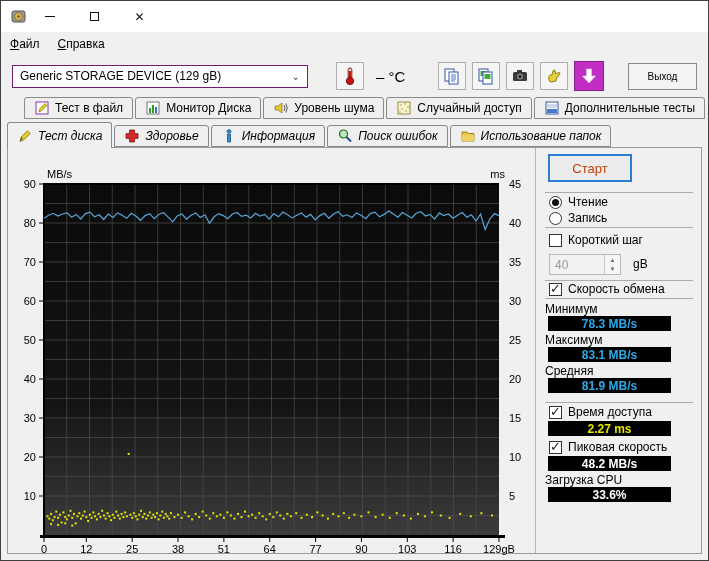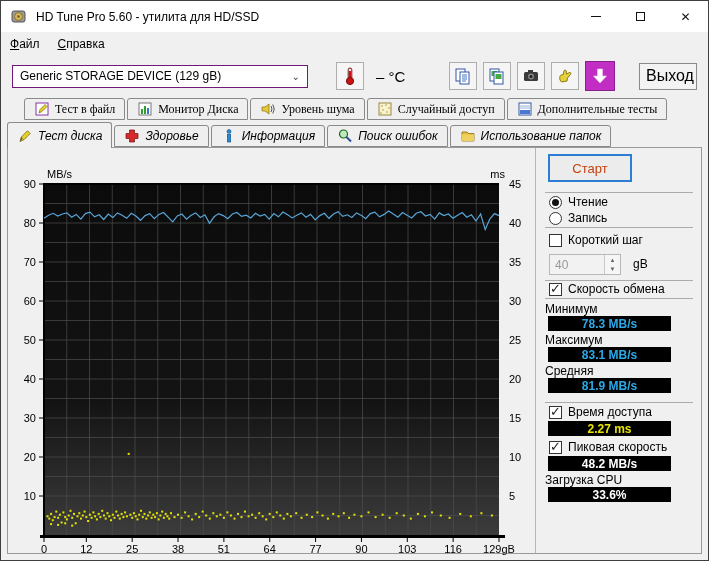--- a/index.html
+++ b/index.html
@@ -21,24 +21,24 @@
   .toolbar{height:42px;display:flex;align-items:center;padding:0 11px;flex:none;}
   .combo{width:296px;height:23px;background:#fff;border:1px solid #701a75;display:flex;align-items:center;
          justify-content:space-between;font-size:12px;padding:0 7px;box-sizing:border-box;color:#000;}
   .combo .chev{font-size:10px;color:#444;}
   .tool-btn{width:28px;height:28px;border:1px solid #aeaeae;background:#f5f5f5;display:flex;align-items:center;
             justify-content:center;box-sizing:border-box;padding:0;}
   .thermo-btn{margin-left:28px;}
   .temp{font-size:15px;color:#000;margin-left:12px;white-space:nowrap;}
   .tool-group{margin-left:auto;display:flex;align-items:center;gap:6px;}
   .save-btn{background:#c02ec4;border:1px solid #8c1f90;width:30px;height:30px;}
-  .exit-btn{width:58px;height:27px;border:1px solid #8a8a8a;background:#f3f3f3;font-size:16px;margin-left:18px;
+  .exit-btn{width:69px;height:27px;border:1px solid #8a8a8a;background:#f3f3f3;font-size:10px;margin-left:18px;
             font-family:"Liberation Sans",sans-serif;color:#000;}
   
-  .tabs1{display:flex;align-items:center;height:24px;padding-left:23px;flex:none;gap:2px;font-family:Liberation Serif, serif;}
+  .tabs1{display:flex;align-items:flex-start;height:24px;padding-left:23px;flex:none;gap:2px;}
   .tabs2{display:flex;align-items:flex-end;height:26px;padding-left:6px;flex:none;gap:2px;position:relative;z-index:2;font-style:italic;}
   .tab{display:flex;align-items:center;gap:5px;font-size:12px;height:22px;padding:0 9px;border:1px solid #8a8a8a;
        border-radius:3px 3px 0 0;background:#efefef;color:#000;box-sizing:border-box;white-space:nowrap;}
   .tab.active{height:26px;background:#f0f0f0;border-bottom:none;margin-bottom:-1px;}
   .tab .ticon{width:16px;height:16px;flex:none;}
   
   .content{flex:1;margin:0 6px 6px 6px;border:1px solid #9a9a9a;background:#f0f0f0;display:flex;position:relative;}
   .chart-wrap{width:527px;position:relative;flex:none;}
   #chart-svg{position:absolute;left:0;top:0;}
   #chart-svg text{font-family:"Liberation Sans",sans-serif;font-size:11px;fill:#000;}
@@ -66,21 +66,20 @@
 <body>
 
 <div class="window">
 
   <div class="titlebar">
     <svg class="app-icon" viewBox="0 0 17 17">
       <rect x="2" y="3" width="13" height="11" rx="2" fill="#9a9a9a" stroke="#555"></rect>
       <circle cx="8.5" cy="8.5" r="4" fill="#d8b45a" stroke="#8a7030"></circle>
       <circle cx="8.5" cy="8.5" r="1.3" fill="#6b5a24"></circle>
     </svg>
-    <div class="title-text">HD Tune Pro 5.60 - утилита для HD/SSD</div>
     <div class="win-btn">
         <span class="min-glyph"></span>
       </div>
     <div class="win-btn">
         <span class="max-glyph"></span>
       </div>
     <div class="win-btn">
         <span class="close-glyph">✕</span>
       </div>
   </div>

